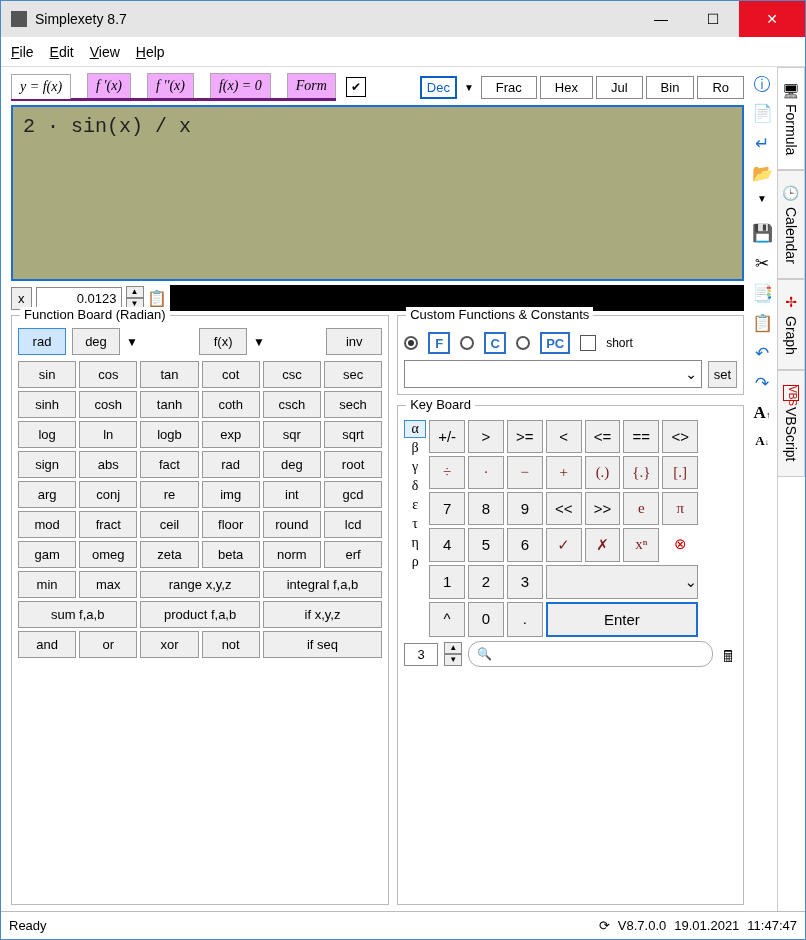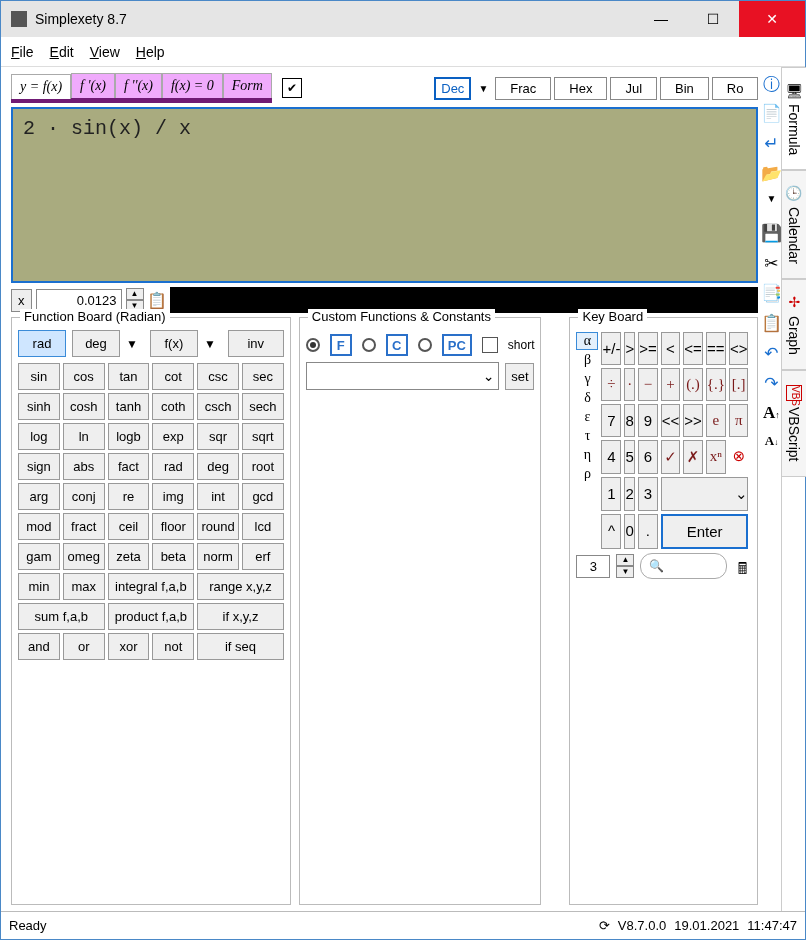--- a/index.html
+++ b/index.html
@@ -14,40 +14,40 @@
   .menubar span { font-size: 14px; }
   .menubar span u { text-decoration: underline; }
   .content { flex: 1; display: flex; }
   .main { flex: 1; padding: 6px 3px 6px 10px; display: flex; flex-direction: column; gap:4px;}
   .vstrip { width: 30px; display:flex; flex-direction:column; align-items:center; gap:10px; padding-top:6px;}
   .vtabs { width: 28px; display:flex; flex-direction:column; border-left:1px solid #ccc;}
   .vtab { writing-mode: vertical-rl; padding: 14px 4px; border: 1px solid #ccc; border-left: none; font-size:14px; background:#f5f5f5; display:flex; align-items:center; gap:6px; }
   .vtab.active { background:#fff; }
   .vtab-icon { width:16px;height:16px; display:inline-block;}
   .row { display:flex; align-items:center; gap:4px; }
-  .tabs { display:flex; border-bottom:5px solid #701a75;}
+  .tabs { display:flex; border-bottom:3px solid #701a75;gap:16px;}
   .tab { padding:4px 8px; border:1px solid #aaa; border-bottom:none; font-style:italic; font-family:"Times New Roman",serif; font-size:14px; background:#f0abfc;}
   .tab.active { background:#fff; position:relative; top:1px;}
   .chk { width:20px; height:20px; margin-left:6px; display:flex;align-items:center;justify-content:center;border:1px solid #000;}
   .fmt-group { display:flex; gap:3px; margin-left:auto; align-items:center;}
   .fmt-btn { padding:3px 14px; border:1px solid #888; font-size:13px; background:#fff;}
   .fmt-btn.active { border:2px solid #0a60c2; color:#0a60c2; padding:2px 5px;}
   .dd-arrow { font-size:10px; padding:0 4px;}
   .editor { border:2px solid #1a6fcf; background:#a9ab7f; height:176px; padding:8px 10px; font-family:"Consolas","Courier New",monospace; font-size:20px; color:#222;}
   .xrow { display:flex; align-items:center; gap:4px;}
   .smallbtn { border:1px solid #888; padding:3px 6px; background:#eee; font-size:13px;}
   .numbox { width:86px; border:1px solid #888; text-align:right; padding:3px 4px; font-size:13px;}
   .spinner { width:18px; height:24px; display:flex;flex-direction:column;}
   .spinner div{flex:1;border:1px solid #888;font-size:8px;text-align:center;line-height:9px;background:#eee;}
   .blackbar { flex:1; background:#000; height:26px;}
   .cols { display:flex; gap:8px; flex:1;}
   .panel { border:1px solid #bbb; padding:6px; position:relative;}
   .panel-title { position:absolute; top:-9px; left:8px; background:#fff; padding:0 4px; font-size:13px;}
   .fn-panel { flex:1.05;}
-  .right-col { flex:1; display:flex; gap:28px;}
+  .right-col { flex:1; display:flex; flex-direction:column; gap:10px;}
   .btn { border:1px solid #999; background:#efefef; font-size:13px; text-align:center; padding:5px 0; cursor:default;}
   .btn.sel { background:#cfe6ff; border-color:#3a8bd8;}
   .grid6 { display:grid; grid-template-columns:repeat(6,1fr); gap:3px;}
   .span2 { grid-column: span 2;}
   .interval { display:flex; align-items:center; gap:6px; margin-top:6px;}
   .interval input { width:80px; text-align:right; background:#e2e86e; border:1px solid #888; padding:3px;}
   .radio { width:14px;height:14px;border-radius:50%;border:2px solid #555;display:inline-flex;align-items:center;justify-content:center;}
   .radio.checked::after{content:"";width:6px;height:6px;background:#333;border-radius:50%;}
   .lettercard { width:22px;height:22px;border:2px solid #2a70c9;display:flex;align-items:center;justify-content:center;font-weight:bold;color:#2a70c9;font-size:13px;background:#fff;}
   .combo { flex:1; border:1px solid #888; height:28px; display:flex;align-items:center;justify-content:flex-end;padding:0 4px;}
@@ -175,22 +175,22 @@
               <div class="btn">gam</div>
               <div class="btn">omeg</div>
               <div class="btn">zeta</div>
               <div class="btn">beta</div>
               <div class="btn">norm</div>
               <div class="btn">erf</div>
             </div>
           <div class="grid6" style="margin-top:3px;">
             <div class="btn">min</div>
             <div class="btn">max</div>
+            <div class="btn span2">range x,y,z</div>
             <div class="btn span2">integral f,a,b</div>
-            <div class="btn span2">range x,y,z</div>
             <div class="btn span2">sum f,a,b</div>
             <div class="btn span2">product f,a,b</div>
             <div class="btn span2">if x,y,z</div>
             <div class="btn">and</div>
             <div class="btn">or</div>
             <div class="btn">xor</div>
             <div class="btn">not</div>
             <div class="btn span2">if seq</div>
           </div>
         </div>

